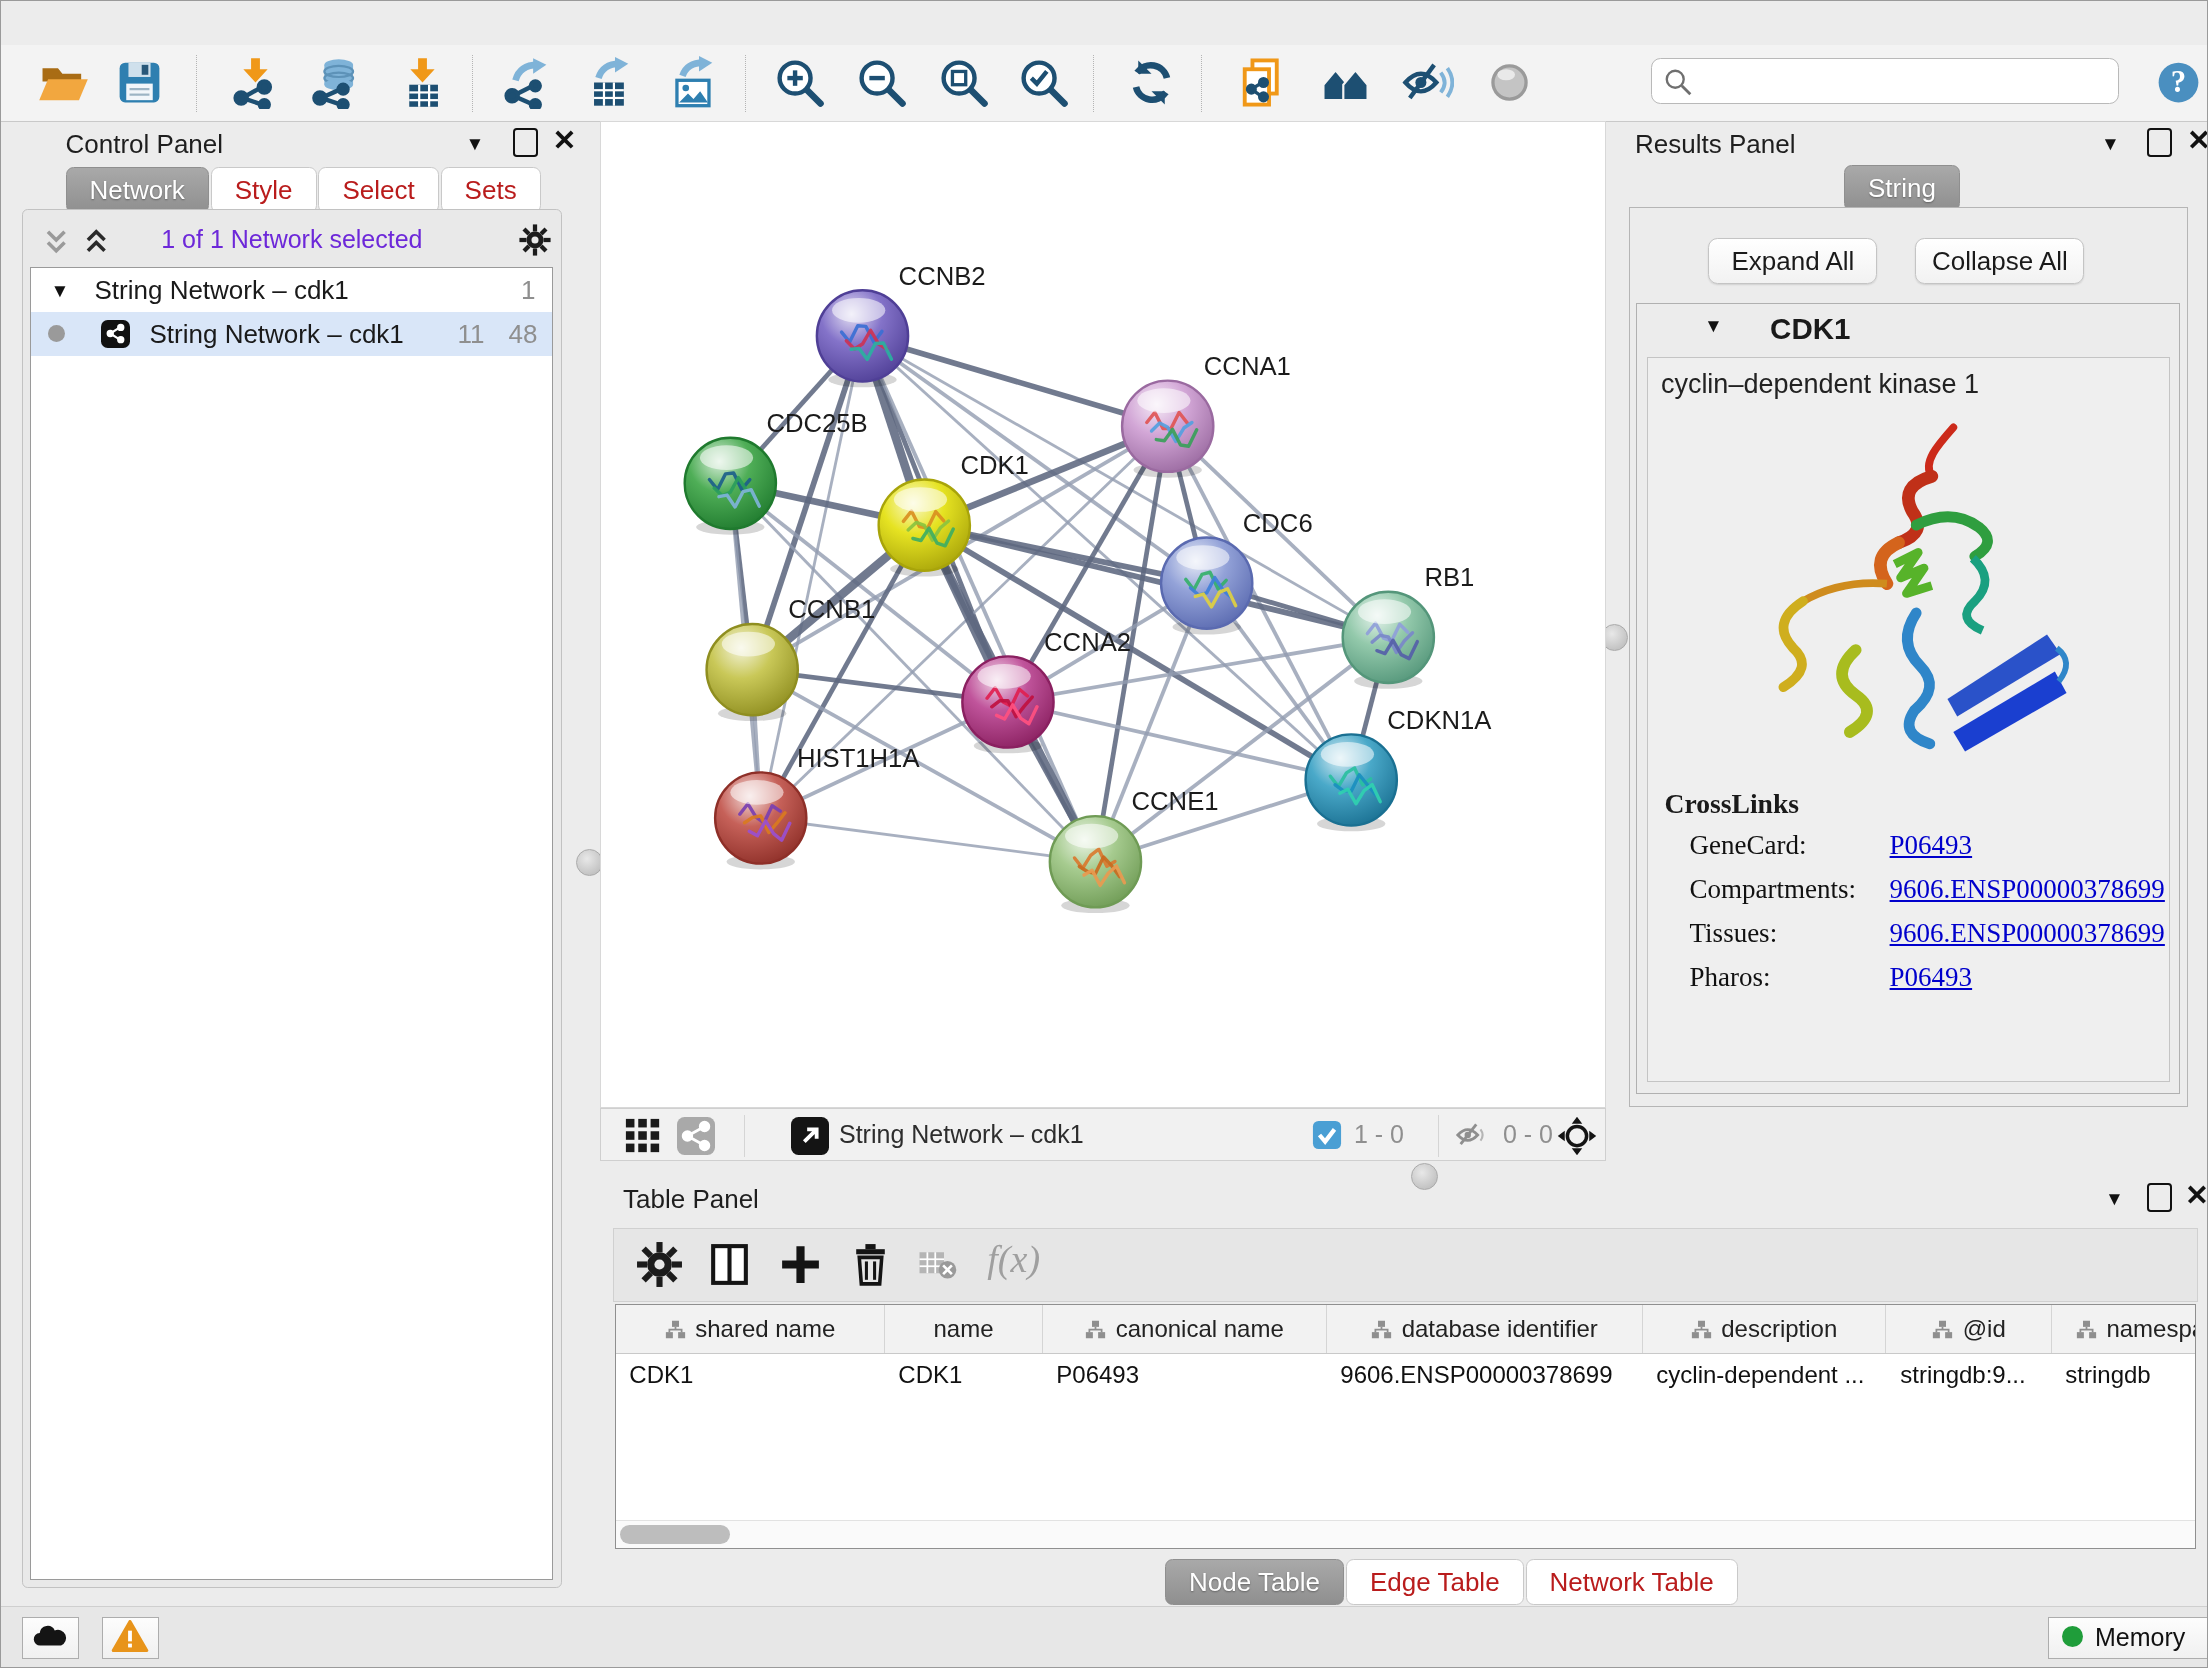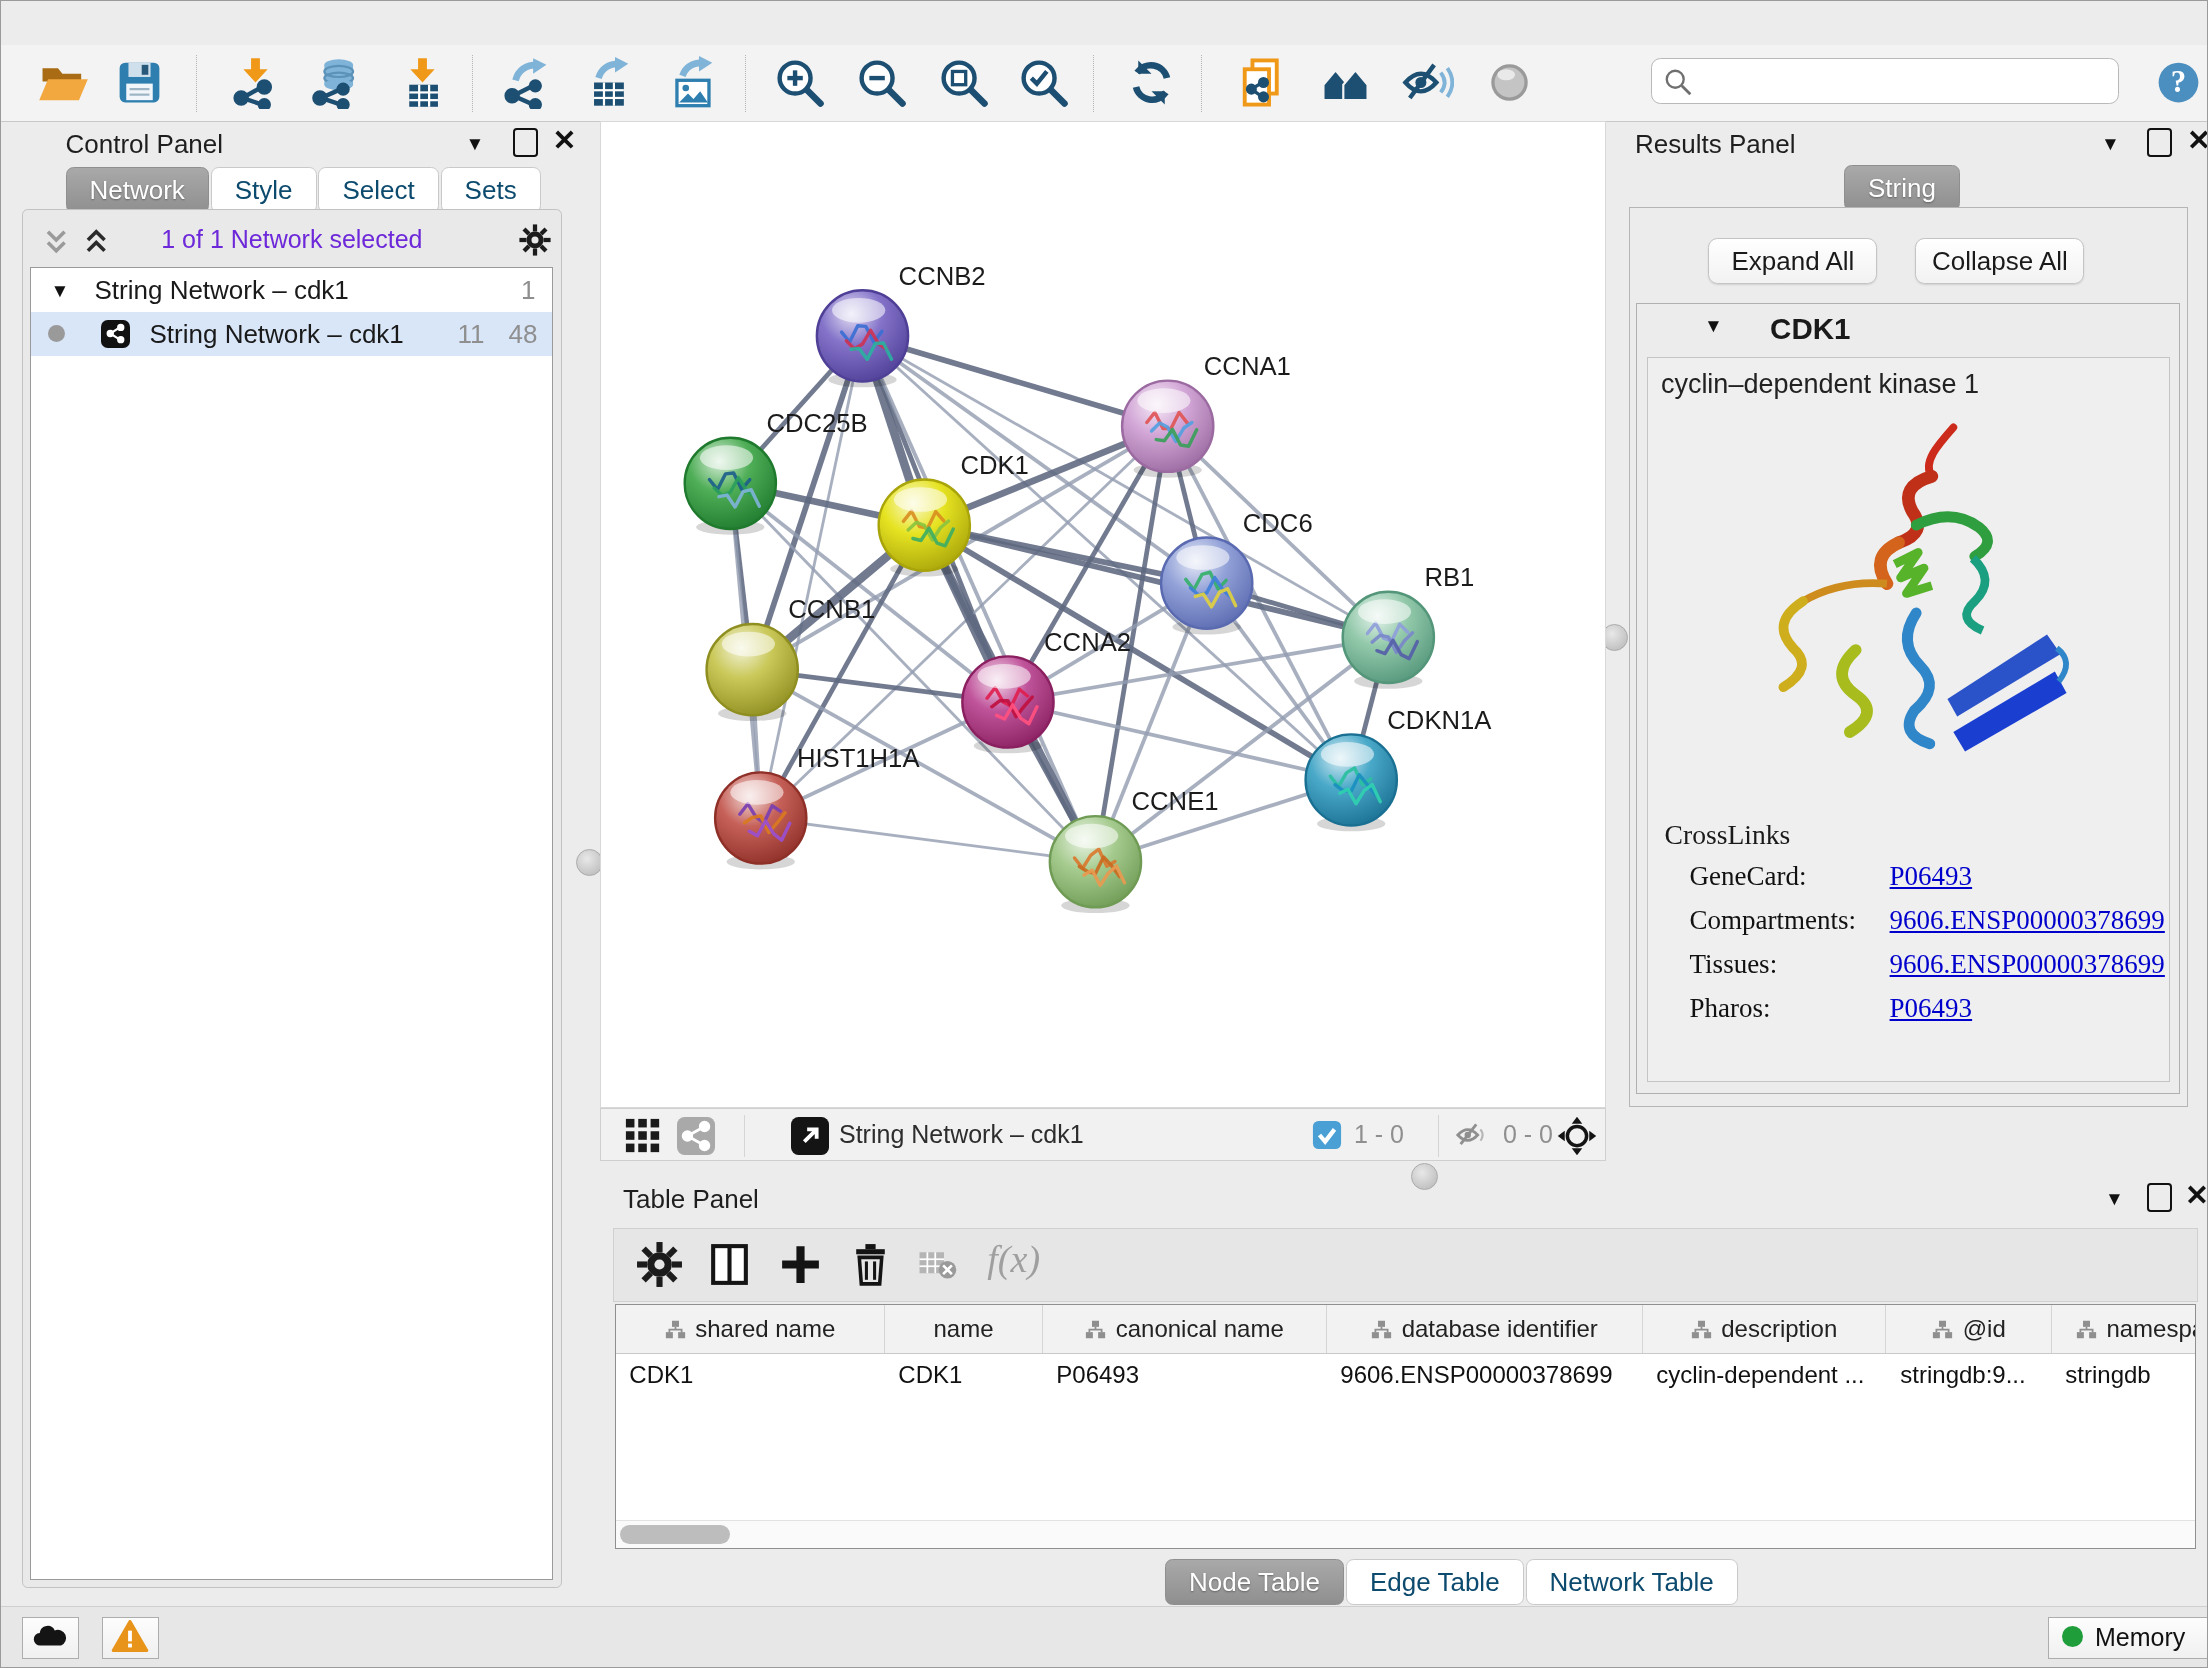--- a/index.html
+++ b/index.html
@@ -18,21 +18,21 @@
   .tsep{position:absolute;top:9.5px;width:0;height:57px;border-left:1.9px dotted #b4b4b4;}
   #search-box{position:absolute;left:1650px;top:13.3px;width:466px;height:44px;background:#fff;
               border:1.9px solid #b9b9b9;border-radius:9.5px;}
   #search-box svg{position:absolute;left:11.4px;top:7.6px;}
   #search-input{position:absolute;left:49px;top:2.9px;width:399px;height:34px;border:none;outline:none;font-size:25px;background:transparent;}
   
   .panel-title{font-size:26px;color:#1e1e1e;}
   .caret{font-size:19px;color:#111;}
   .float-ico{width:21px;height:25px;border:2.9px solid #111;border-radius:3.8px;display:inline-block;}
   .close-ico{font-size:28.5px;font-weight:bold;color:#111;line-height:25px;}
-  .tab{display:inline-block;border:1px solid #c9c9c9;background:#fff;color:#0c4a6e;text-align:center;
+  .tab{display:inline-block;border:1px solid #c9c9c9;background:#fff;color:#b91c1c;text-align:center;
        font-size:26px;padding:6.7px 23px;border-radius:7.6px 7.6px 7.6px 7.6px;margin-right:1.9px;}
   .tab.sel{background:linear-gradient(#a9a9a9,#8f8f8f);color:#fff;border-color:#8f8f8f;text-shadow:0 1px 1.9px rgba(0,0,0,.35);}
   
   #control-panel{left:9.5px;top:124px;width:561px;height:1461px;}
   #cp-body{position:absolute;left:11.4px;top:84px;width:538px;height:1377px;background:#e9e9e9;
            border:1px solid #c2c2c2;border-radius:5.7px;}
   #cp-toolbar{position:absolute;left:0;top:9.5px;width:100%;height:42px;}
   #cp-list{position:absolute;left:7.6px;top:57px;width:521px;height:1311px;background:#fff;border:1px solid #9a9a9a;}
   .tree-row{position:relative;height:44px;font-size:26px;line-height:44px;}
   .tree-row .cnt{position:absolute;color:#8f8f8f;}
@@ -50,21 +50,21 @@
   
   #results-panel{left:1617px;top:124px;width:584px;height:989px;}
   #rp-box{position:absolute;left:11.4px;top:82px;width:557px;height:898px;background:#ececec;border:1.9px solid #b5b5b5;}
   .rp-btn{position:absolute;top:30px;width:167px;height:44px;background:linear-gradient(#ffffff,#f2f2f2);
           border:1px solid #c4c4c4;border-radius:9.5px;text-align:center;font-size:26px;line-height:44px;box-shadow:0 1px 1.9px rgba(0,0,0,.12);}
   #entry-box{position:absolute;left:5.7px;top:95px;width:542px;height:789px;border:1px solid #b0b0b0;background:#ececec;}
   #entry-head{position:absolute;left:0;top:0;width:100%;height:49px;}
   #entry-content{position:absolute;left:9.5px;top:53px;width:521px;height:723px;background:#efefef;border:1px solid #c4c4c4;}
   #entry-desc{position:absolute;left:13.3px;top:11.4px;font-size:27px;color:#222;}
   #crosslinks{position:absolute;left:17px;top:430px;font-family:"Liberation Serif",serif;font-size:27px;}
-  #crosslinks .xl-title{font-weight:normal;font-size:27.6px;margin-bottom:9.5px;margin-top:31px;}
+  #crosslinks .xl-title{font-weight:bold;font-size:27.6px;margin-bottom:9.5px;}
   .xl-row{height:44px;}
   .xl-label{display:inline-block;width:200px;padding-left:25px;color:#111;}
   .xl-link{color:#0000cc;text-decoration:underline;}
   
   #table-panel{left:599px;top:1181px;width:1609px;height:422px;}
   #tp-toolbar{position:absolute;left:13.3px;top:46px;width:1583px;height:72px;background:#e6e6e6;border:1px solid #d0d0d0;}
   .tp-ico{position:absolute;top:11.4px;width:49px;height:49px;}
   #tp-table{position:absolute;left:15px;top:122px;width:1579px;height:243px;background:#fff;border:1.9px solid #8f8f8f;overflow:hidden;}
   #tp-header{position:absolute;left:0;top:0;height:48px;width:100%;background:#f2f2f2;border-bottom:1px solid #c9c9c9;}
   .th{position:absolute;top:0;height:48px;border-right:1px solid #d5d5d5;box-sizing:border-box;

